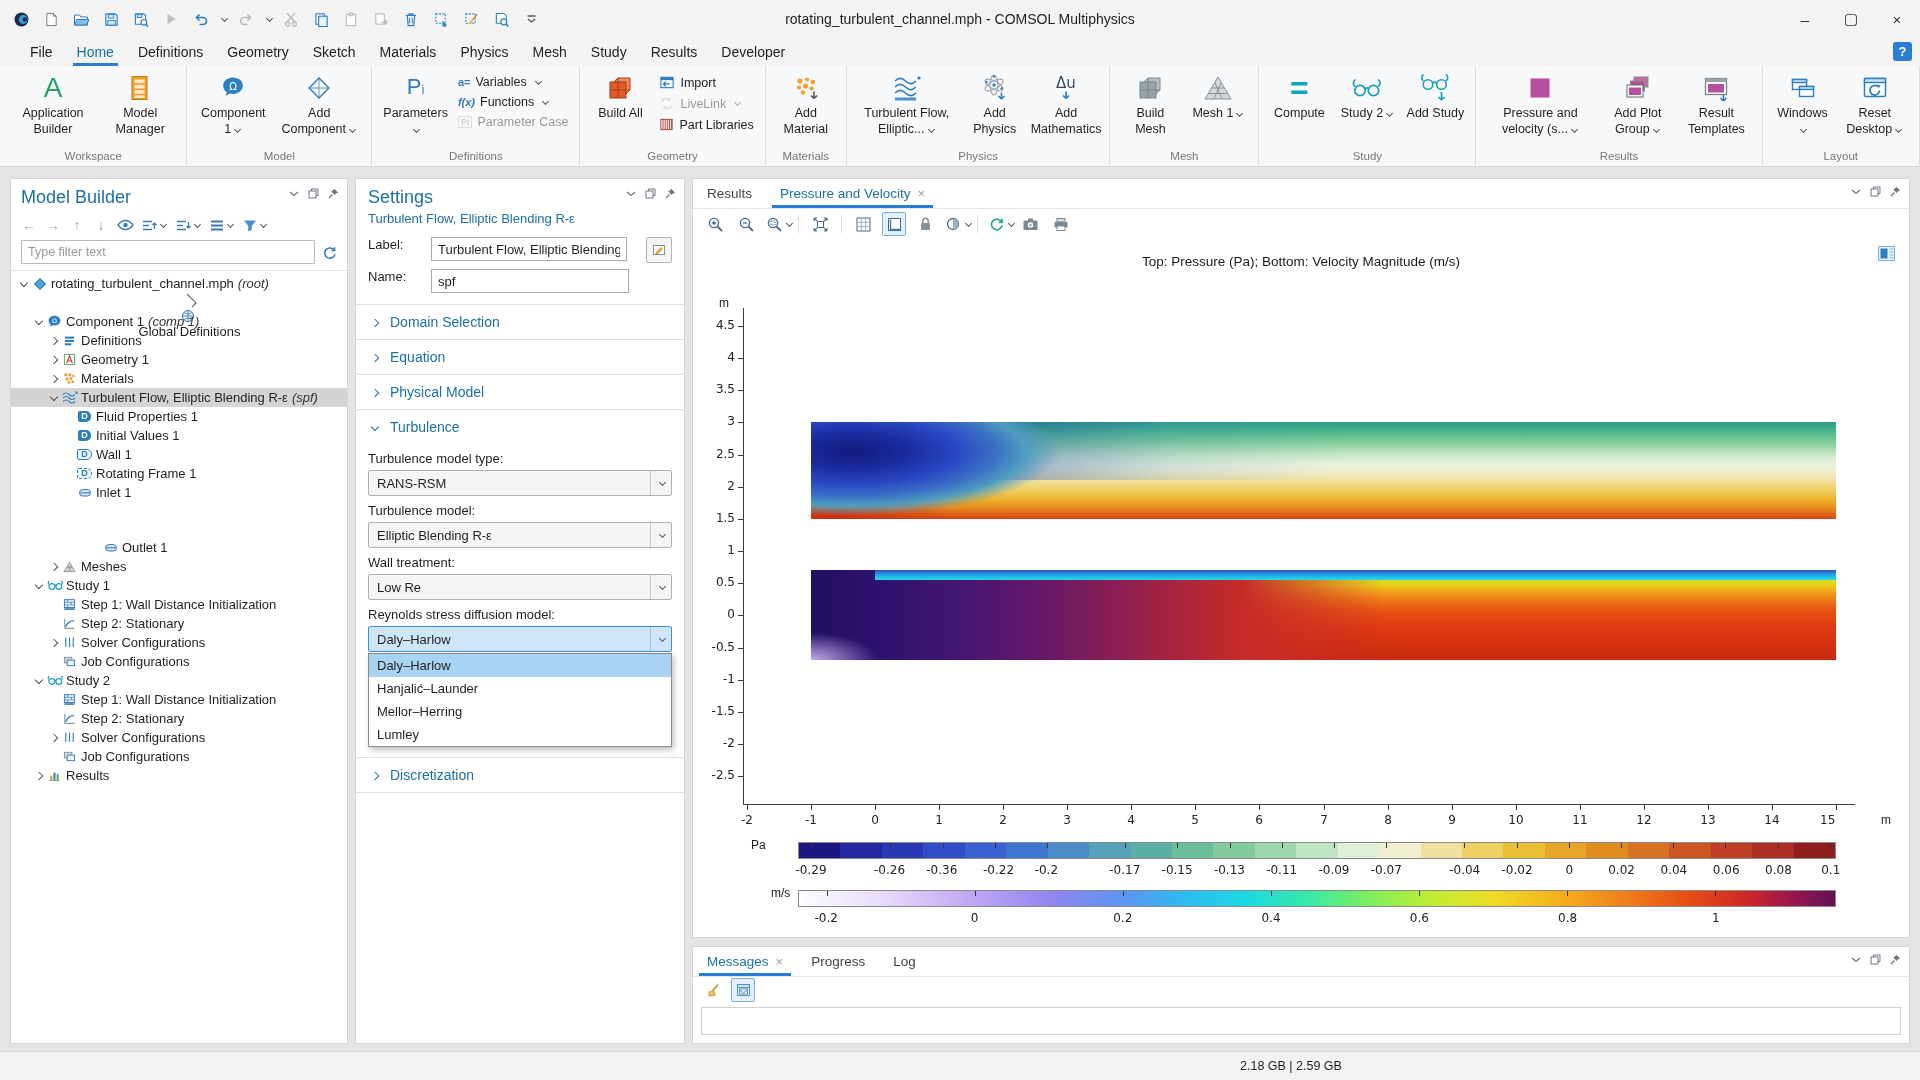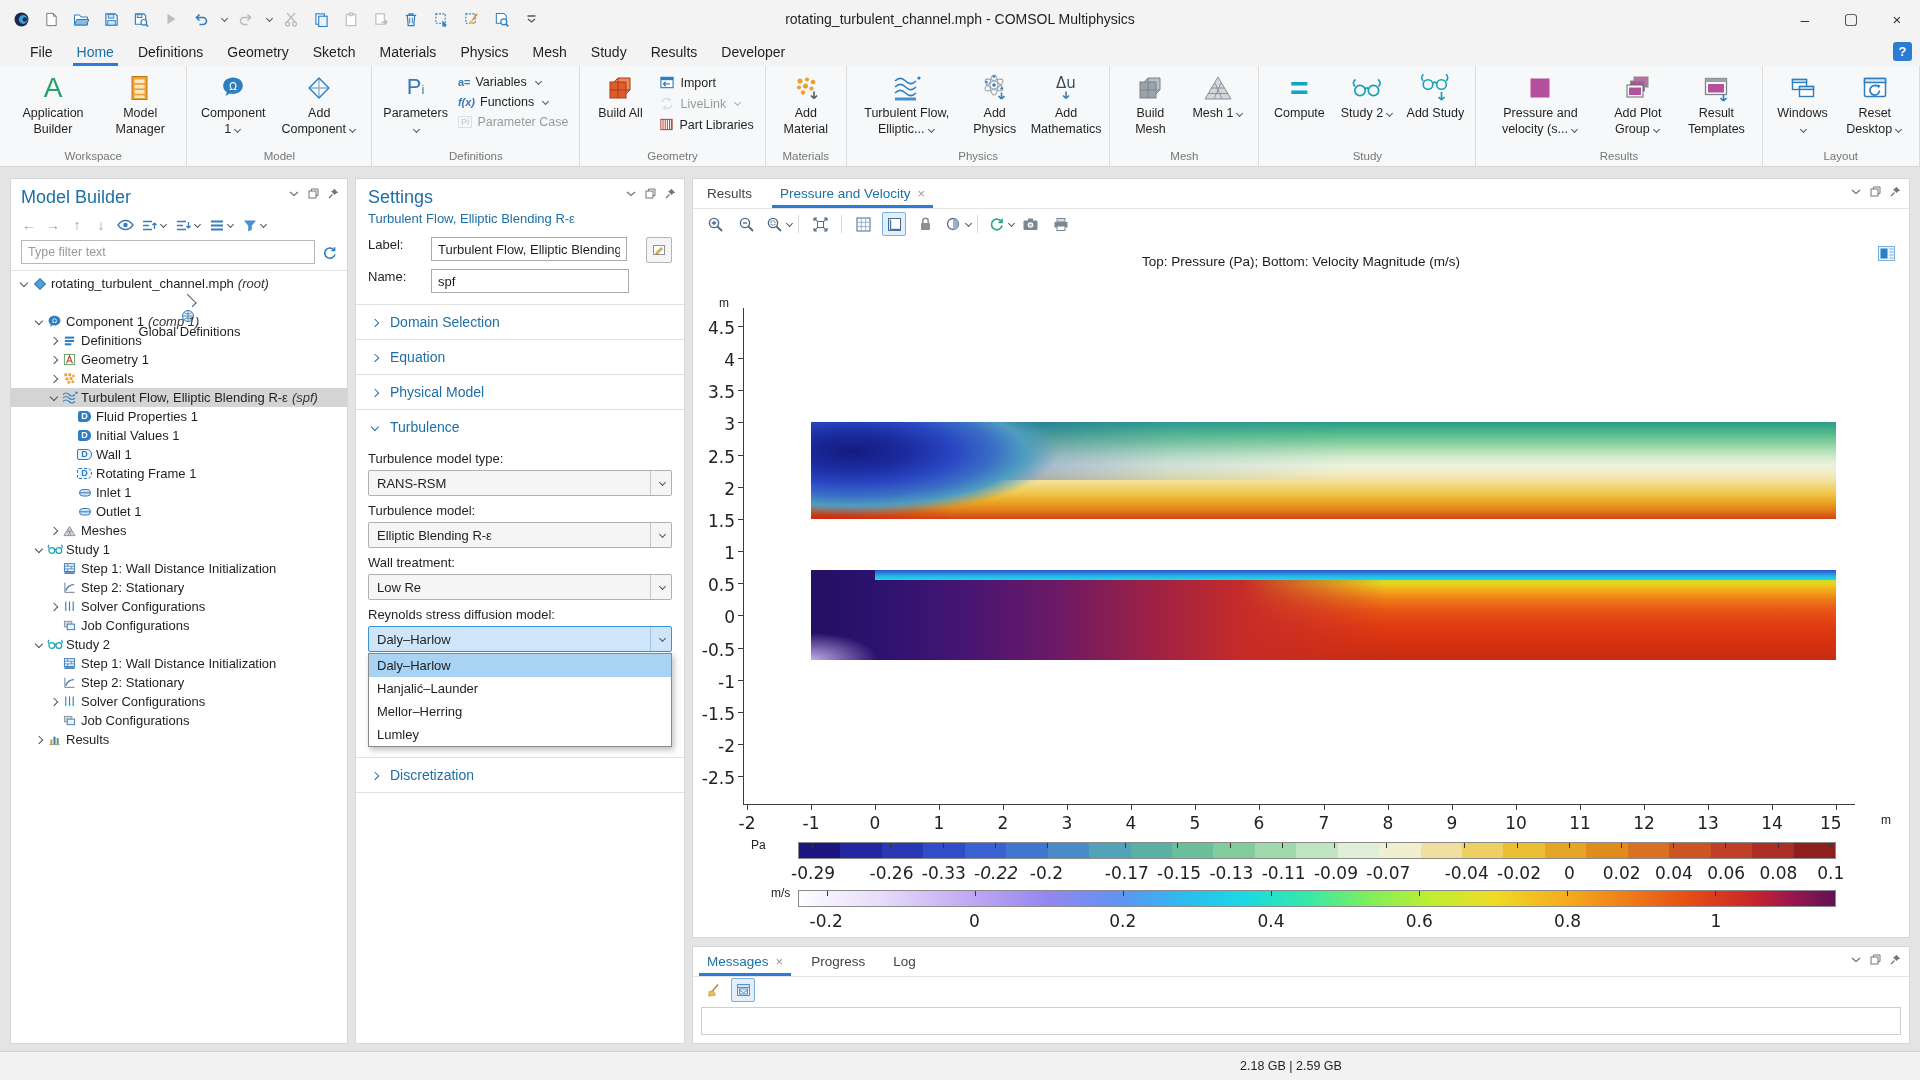--- a/index.html
+++ b/index.html
@@ -87,21 +87,21 @@
   .tab.active::after{content:"";position:absolute;left:6px;right:6px;bottom:0;height:3px;background:#2b7cd3;}
   .tab-close{color:#9a9a9a;font-size:13px;}
   .gfx-toolbar{height:30px;display:flex;align-items:center;gap:7px;padding:0 10px;}
   .gtb{width:22px;height:22px;display:flex;align-items:center;justify-content:center;border-radius:2px;border:1px solid transparent;}
   .gtb.active{border-color:#7ab0e0;background:#e3f0fb;}
   .gsep{width:1px;height:18px;background:#dcdcdc;margin:0 2px;}
   .plot-area{position:absolute;left:0;right:0;top:59px;bottom:0;background:#fff;overflow:hidden;}
   .plot-title{position:absolute;left:0;right:0;top:16px;text-align:center;font-size:13.5px;color:#1a1a1a;}
   .axis-line{position:absolute;background:#3c3c3c;}
   .tick{position:absolute;background:#3c3c3c;}
-  .tick-label{position:absolute;font-size:17px;color:#222;font-family:"DejaVu Sans",sans-serif;}
+  .tick-label{position:absolute;font-size:12px;color:#222;font-family:"DejaVu Sans",sans-serif;}
   .unit-label{position:absolute;font-size:12px;color:#222;}
   .channel{position:absolute;}
   .ch-pressure{
     background:
       radial-gradient(ellipse 24% 80% at 4% 30%, #131b7e 0%, #1c2da2 24%, #2947c2 42%, #3b6fc6 58%, #4e9cc0 70%, rgba(110,190,170,0) 84%),
       radial-gradient(ellipse 17% 50% at 2% 100%, rgba(204,44,12,.95) 0%, rgba(204,44,12,0) 72%),
       linear-gradient(90deg, rgba(16,24,120,.7) 0%, rgba(30,70,170,.4) 18%, rgba(60,130,190,.16) 35%, rgba(0,0,0,0) 52%),
       linear-gradient(180deg,#2f9c8c 0%,#3fae8a 7%,#5fbf8f 14%,#88cf9f 22%,#b4e0b8 30%,#d8ecd0 38%,#ecf2dc 45%,#f2ecc4 53%,#f2df96 62%,#f0cb55 72%,#ecac28 81%,#e5881c 89%,#dc641a 95%,#cf4716 100%);
     background-repeat:no-repeat;background-size:auto,auto,100% 60%,auto;}
   .ch-velocity{
@@ -865,21 +865,21 @@
         <div class="tree-row" style="padding-left: 51px;">
           <span class="exp"></span>
           <span class="ti">
             <svg width="14" height="13" viewBox="0 0 14 13">
               <rect x="1.5" y="3.5" width="11" height="6.5" rx="3.2" fill="#cfe4f5" stroke="#3a7ab8"></rect>
               <path d="M1.5 6.8h11" stroke="#3a7ab8"></path>
             </svg>
           </span>
           <span>Inlet 1</span>
         </div>
-        <div class="tree-row" style="padding-left: 51px;">
+        <div class="tree-row" style="padding-left: 77px; margin-top: 36px;">
           <span class="exp"></span>
           <span class="ti">
             <svg width="14" height="13" viewBox="0 0 14 13">
               <rect x="1.5" y="3.5" width="11" height="6.5" rx="3.2" fill="#cfe4f5" stroke="#3a7ab8"></rect>
               <path d="M1.5 6.8h11" stroke="#3a7ab8"></path>
             </svg>
           </span>
           <span>Outlet 1</span>
         </div>
         <div class="tree-row" style="padding-left: 36px;">
@@ -1388,22 +1388,22 @@
             <span class="cbar-tickmark" style="left: 69.2695%;"></span>
             <span class="cbar-tickmark" style="left: 74.3073%;"></span>
             <span class="cbar-tickmark" style="left: 79.3451%;"></span>
             <span class="cbar-tickmark" style="left: 84.3829%;"></span>
             <span class="cbar-tickmark" style="left: 89.4207%;"></span>
             <span class="cbar-tickmark" style="left: 94.4584%;"></span>
             <span class="cbar-tickmark" style="left: 99.4962%;"></span>
           </div>
           <div class="tick-label" style="left: 98.073px; top: 625px; width: 40px; text-align: center;">-0.29</div>
           <div class="tick-label" style="left: 176.511px; top: 625px; width: 40px; text-align: center;">-0.26</div>
-          <div class="tick-label" style="left: 228.804px; top: 625px; width: 40px; text-align: center;">-0.33</div>
-          <div class="tick-label" style="left: 281.096px; top: 625px; width: 40px; text-align: center; font-style: italic;">-0.22</div>
+          <div class="tick-label" style="left: 228.804px; top: 625px; width: 40px; text-align: center;">-0.36</div>
+          <div class="tick-label" style="left: 281.096px; top: 625px; width: 40px; text-align: right;">-0.22</div>
           <div class="tick-label" style="left: 333.388px; top: 625px; width: 40px; text-align: center;">-0.2</div>
           <div class="tick-label" style="left: 411.826px; top: 625px; width: 40px; text-align: center;">-0.17</div>
           <div class="tick-label" style="left: 464.118px; top: 625px; width: 40px; text-align: center;">-0.15</div>
           <div class="tick-label" style="left: 516.411px; top: 625px; width: 40px; text-align: center;">-0.13</div>
           <div class="tick-label" style="left: 568.703px; top: 625px; width: 40px; text-align: center;">-0.11</div>
           <div class="tick-label" style="left: 620.995px; top: 625px; width: 40px; text-align: center;">-0.09</div>
           <div class="tick-label" style="left: 673.287px; top: 625px; width: 40px; text-align: center;">-0.07</div>
           <div class="tick-label" style="left: 751.725px; top: 625px; width: 40px; text-align: center;">-0.04</div>
           <div class="tick-label" style="left: 804.018px; top: 625px; width: 40px; text-align: center;">-0.02</div>
           <div class="tick-label" style="left: 856.31px; top: 625px; width: 40px; text-align: center;">0</div>

